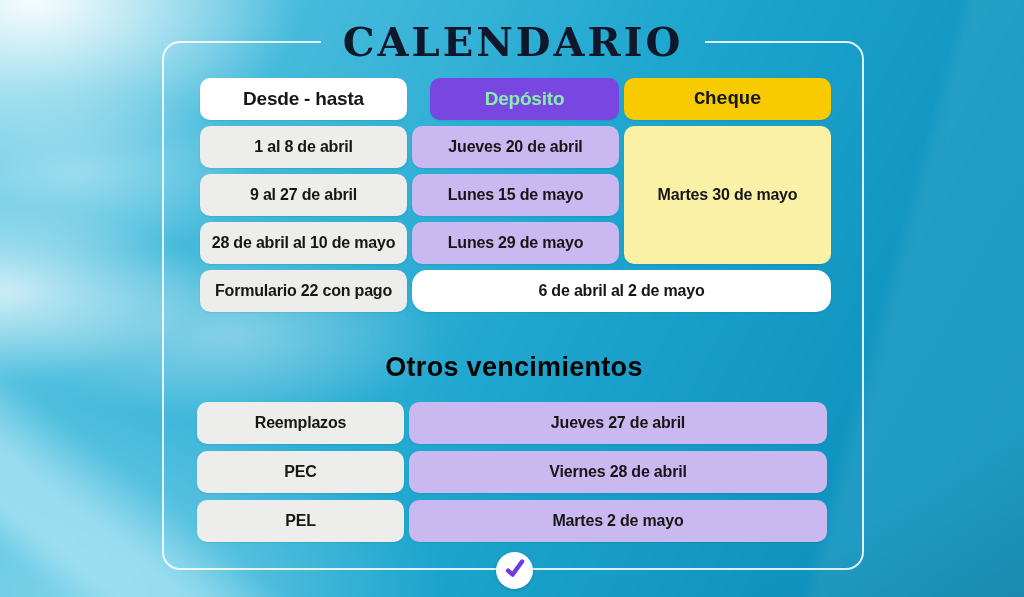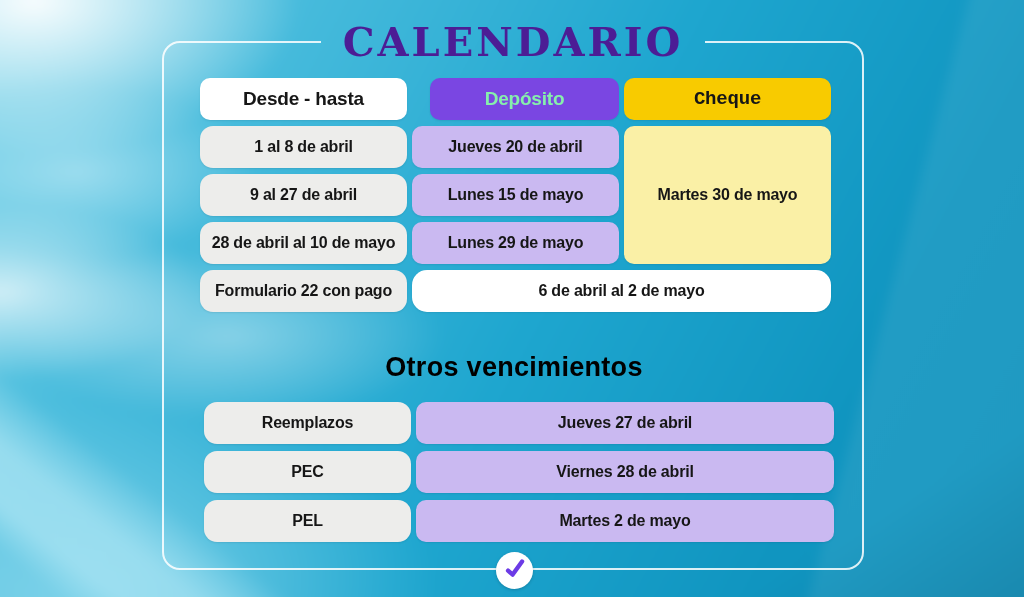--- a/index.html
+++ b/index.html
@@ -26,44 +26,44 @@
 
   
   fieldset.frame {
     position:absolute; left:162px; top:18px; width:702px; height:552px;
     border:2px solid rgba(255,255,255,0.85); border-radius:18px;
     min-width:0; padding:0;
   }
   legend.title {
     margin:0 auto; padding:0 22px;
     font-family:"DejaVu Serif", serif; font-weight:bold;
-    font-size:40px; letter-spacing:3px; color:#4c1d95;
+    font-size:40px; letter-spacing:3px; color:#0f172a;
     text-align:right; white-space:nowrap;
   }
 
   .grid1 {
     position:absolute; left:200px; top:78px;
     display:grid; grid-template-columns:207px 207px 207px;
     column-gap:5px; row-gap:6px; grid-auto-rows:42px;
   }
   .grid2 {
-    position:absolute; left:204px; top:402px;
+    position:absolute; left:197px; top:402px;
     display:grid; grid-template-columns:207px 418px;
     column-gap:5px; row-gap:7px; grid-auto-rows:42px;
   }
   .cell {
     border-radius:10px;
     display:flex; align-items:center; justify-content:center;
     font-weight:700; font-size:16px; letter-spacing:-0.2px; color:#161616;
     box-shadow:0 1px 2px rgba(0,40,60,0.10);
     text-align:center; padding:16px 6px;
   }
   .hdr { font-size:19px; }
   .c-white  { background:#ffffff; }
-  .c-gray   { background:#ededeb;border-radius:13px; }
+  .c-gray   { background:#ededeb; }
   .c-purple { background:#7a46e2; color:#86efac;margin-left:18px; }
   .c-yellow { background:#f8cb00;font-family:Liberation Mono, monospace; }
   .c-lav    { background:#cab9f1; }
   .c-pale   { background:#faf0a6; }
   .span-rows { grid-column:3; grid-row:2 / 5; }
   .span-cols { grid-column:2 / 4;border-radius:15px; }
 
   .subtitle {
     position:absolute; left:163px; top:352px; width:702px;
     text-align:center; font-weight:700; font-size:27px; color:#000000;

